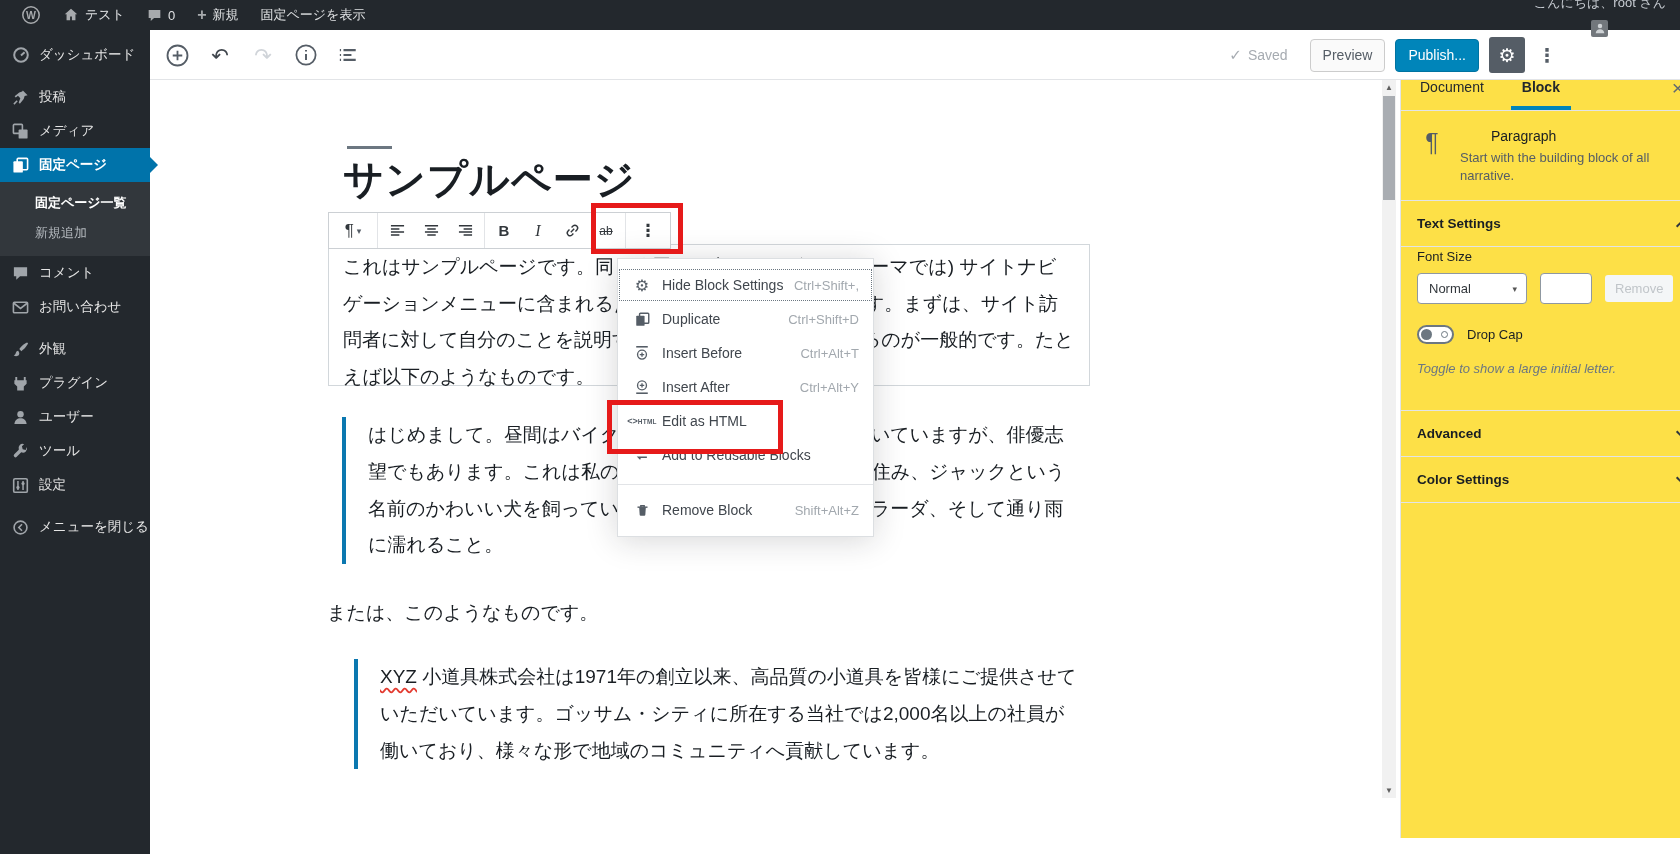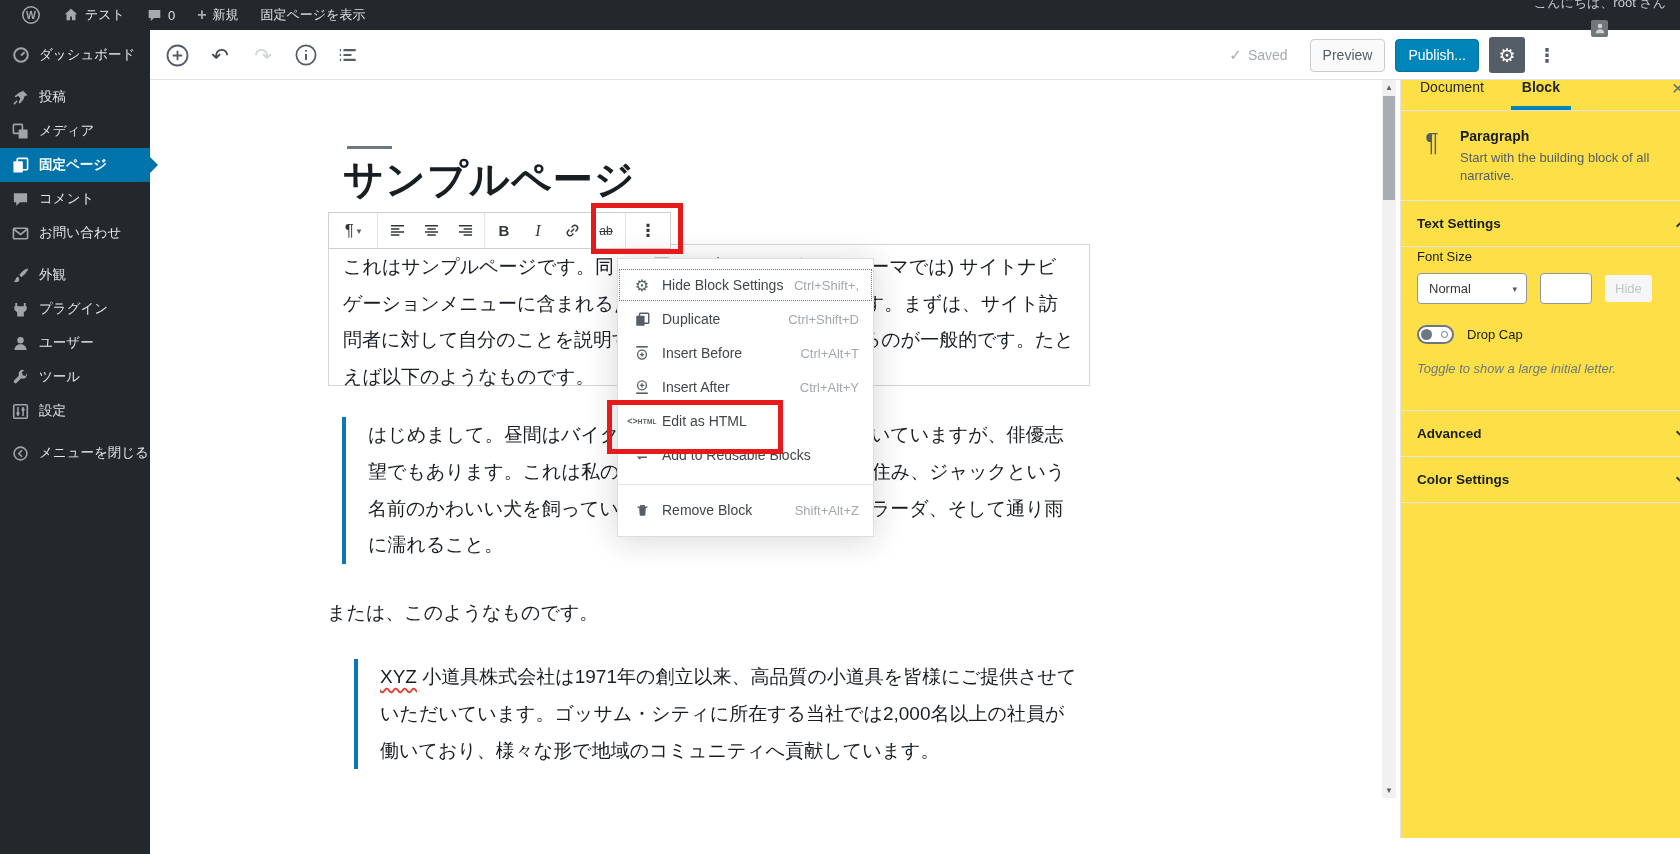--- a/index.html
+++ b/index.html
@@ -96,21 +96,21 @@
   
   .sidebar{position:absolute;left:1400px;top:64px;width:304px;height:774px;background:#fde047;border-left:1px solid #e2e4e7;z-index:70;}
   .sb-tabs{height:47px;border-bottom:1px solid #e2e4e7;display:flex;align-items:stretch;position:relative;}
   .sb-tab{padding:0 19px;display:flex;align-items:center;font-size:14px;color:#23282d;cursor:pointer;position:relative;}
   .sb-tab.active{font-weight:bold;}
   .sb-tab.active::after{content:"";position:absolute;left:8px;right:8px;bottom:0;height:4px;background:#0085ba;}
   .sb-close{position:absolute;right:8px;top:0;height:47px;width:36px;display:flex;align-items:center;justify-content:center;
     font-size:21px;color:#616971;cursor:pointer;}
   .blockcard{display:flex;gap:13px;padding:17px 16px 15px 16px;border-bottom:1px solid #e2e4e7;}
   .bc-icon{font-size:25px;color:#555d66;width:30px;text-align:center;line-height:1;padding-top:2px;}
-  .bc-name{font-size:14px;color:#191e23;font-weight:bold;}
+  .bc-name{font-size:14px;color:#191e23;font-weight:normal;margin-left:31px;}
   .bc-desc{font-size:13px;color:#555d66;line-height:1.4;margin-top:5px;width:208px;}
   .panelrow{display:flex;align-items:center;justify-content:space-between;padding:15px 16px;border-bottom:1px solid #e2e4e7;cursor:pointer;}
   .panelrow .pt{font-size:13.5px;font-weight:bold;color:#191e23;}
   .chev{width:10px;height:10px;border-left:2px solid #30373d;border-bottom:2px solid #30373d;display:inline-block;}
   .chev.up{transform:rotate(135deg);margin-top:4px;}
   .chev.down{transform:rotate(-45deg);margin-bottom:4px;}
   .ts-body{padding:2px 16px 34px 16px;border-bottom:1px solid #e2e4e7;}
   .fs-label{font-size:13px;color:#191e23;margin-bottom:9px;}
   .fs-row{display:flex;align-items:center;gap:13px;}
   .fakeselect{width:110px;height:31px;border:1px solid #8f98a1;border-radius:4px;display:flex;align-items:center;
@@ -207,20 +207,24 @@
     </div>
     <div class="am-item active">
       <span class="ico">
         <svg width="17" height="17" viewBox="0 0 18 18">
             <rect x="5.5" y="1.5" width="11" height="12" rx="1" fill="none" stroke="currentColor" stroke-width="1.7"></rect>
             <rect x="1.5" y="4.5" width="10" height="12" rx="1" fill="currentColor"></rect>
           </svg>
       </span>
       <span>固定ページ</span>
     </div>
+    <div class="submenu">
+      <div class="sm-item current">固定ページ一覧</div>
+      <div class="sm-item">新規追加</div>
+    </div>
     <div class="am-item">
       <span class="ico">
         <svg width="17" height="17" viewBox="0 0 18 18">
             <path d="M2 2.5h14v9.5H8.5l-4 3.7v-3.7H2z" fill="currentColor"></path>
           </svg>
       </span>
       <span>コメント</span>
     </div>
     <div class="am-item">
       <span class="ico">
@@ -484,21 +488,21 @@
     </div>
 
     <div class="ts-body">
       <div class="fs-label">Font Size</div>
       <div class="fs-row">
         <span class="fakeselect">
           <span>Normal</span>
           <span class="caret" style="color:#555;">▾</span>
         </span>
         <input class="fs-input" type="text" value="" style="">
-        <button class="resetbtn">Hide</button>
+        <button class="resetbtn">Remove</button>
       </div>
       <div class="dc-row">
         <span class="toggle"></span>
         <span class="dc-label">Drop Cap</span>
       </div>
       <div class="dc-help">Toggle to show a large initial letter.</div>
     </div>
 
     <div class="panelrow">
       <span class="pt">Advanced</span>

